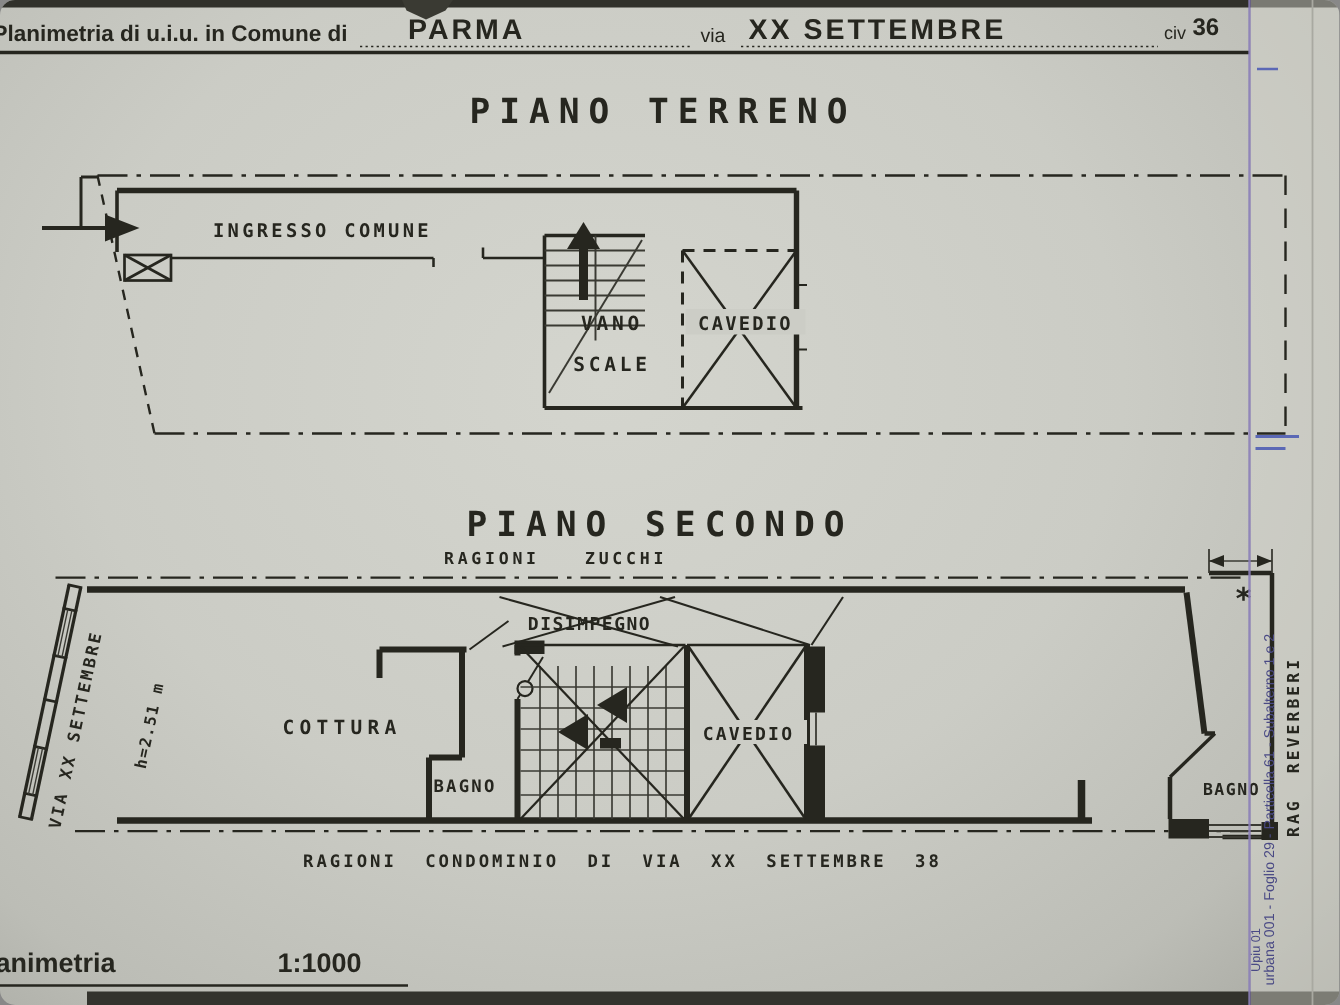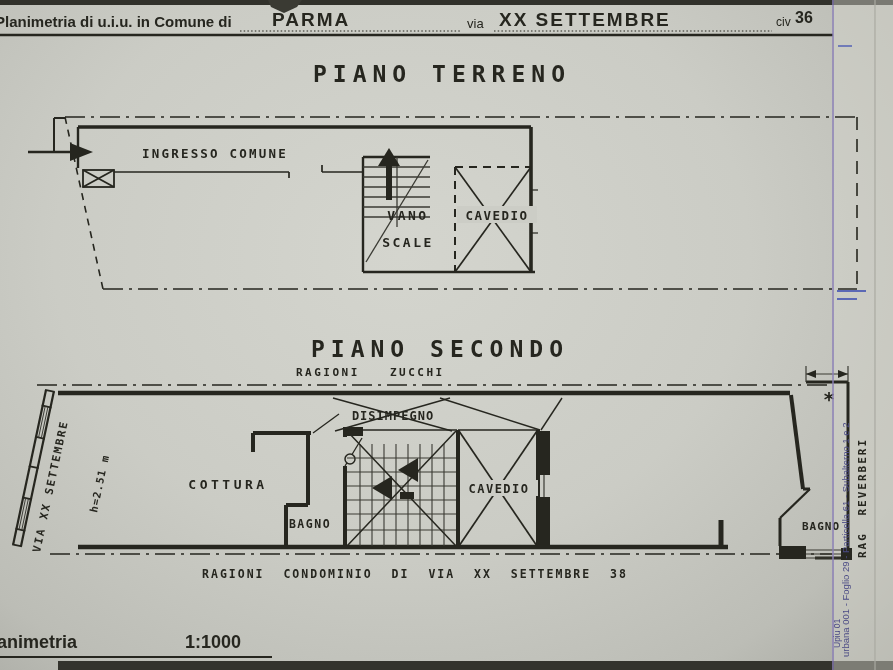--- a/index.html
+++ b/index.html
@@ -2,20 +2,21 @@
 <html><head>
 <meta charset="utf-8">
 <style>
   html,body{margin:0;padding:0;background:#888;}
   .page{
     position:relative;
     width:893px;height:670px;
     overflow:hidden;
     background:radial-gradient(ellipse at 45% 38%, #d4d5ce 0%, #cbccc5 50%, #bcbdb6 82%, #a7a8a1 100%);
     font-family:"Liberation Sans",sans-serif;
+    border-radius:10px;
   }
   svg{position:absolute;left:0;top:0;filter:blur(.3px);}
   .ink{stroke:#26261f;fill:none;}
   .soft{stroke:#3a3a33;fill:none;}
   text{fill:#26261f;}
   .mono{font-family:"DejaVu Sans Mono",monospace;font-weight:bold;}
   .sans{font-family:"Liberation Sans",sans-serif;}
   .fade{fill:#4a4a85;}
 </style>
 </head>

